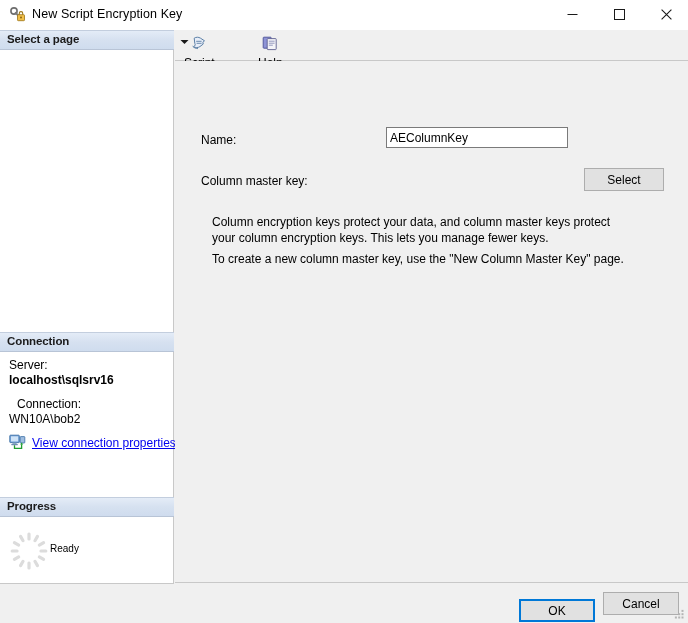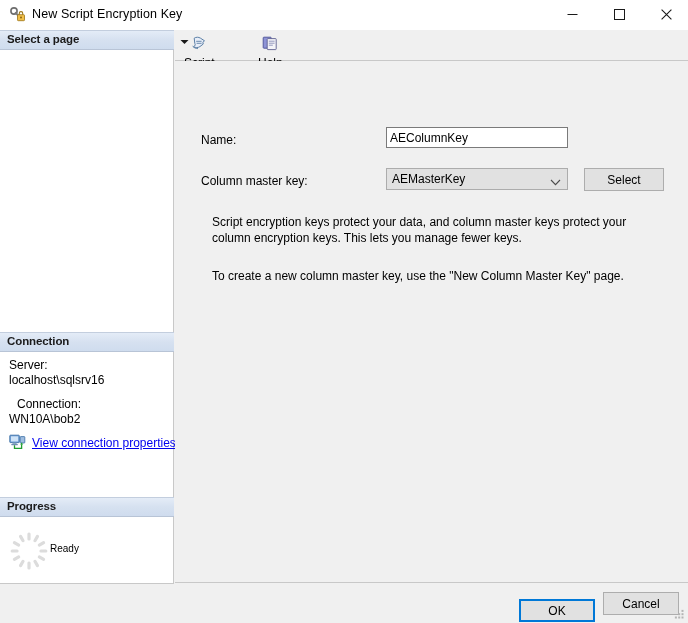--- a/index.html
+++ b/index.html
@@ -101,21 +101,21 @@
     width: 174px;
   }
   .conn-label {
     position: absolute;
     left: 9px;
     font-size: 12px;
     color: #000;
     white-space: nowrap;
   }
   #conn-server-label  { top: 6px; }
-  #conn-server-value  { top: 21px; }
+  #conn-server-value  { top: 21px; font-weight: bold; }
   #conn-user-label    { top: 45px; margin-left: 8px; }
   #conn-user-value    { top: 60px; }
 
   #conn-link-row {
     position: absolute;
     left: 9px; top: 82px;
     display: flex;
     align-items: center;
     gap: 6px;
   }
@@ -251,21 +251,21 @@
 
   .desc-para {
     position: absolute;
     left: 37px;
     width: 420px;
     font-size: 12px;
     color: #000;
     line-height: 16px;
   }
   #desc-1 { top: 153px; }
-  #desc-2 { top: 207px; }
+  #desc-2 { top: 190px; }
 
   
   #btn-ok {
     position: absolute;
     left: 519px; top: 562px;
     width: 76px;
     height: 23px;
     box-sizing: border-box;
     background: #e1e1e1;
     border: 2px solid #0078d7;
@@ -429,32 +429,24 @@
         <span class="tb-label">Help</span>
       </div>
     </div>
 
     <div id="formarea">
       <div class="field-label" id="label-name">Name:</div>
       <input id="input-name" type="text" value="AEColumnKey" style="">
 
       <div class="field-label" id="label-masterkey">Column master key:</div>
 
-      <div id="select-masterkey">
-        <span id="select-masterkey-text">AEMasterKey</span>
-        <span id="select-masterkey-arrow">
-          <svg width="11" height="7" viewBox="0 0 11 7">
-              <path d="M1 1 L5.5 5.6 L10 1" fill="none" stroke="#4a4a4a" stroke-width="1.1"></path>
-            </svg>
-        </span>
-      </div>
 
       <button id="btn-refresh">Select</button>
 
-      <div class="desc-para" id="desc-1">Script encryption keys protect your data, and column master keys protect your column encryption keys. This lets you manage fewer keys.</div>
+      <div class="desc-para" id="desc-1">Column encryption keys protect your data, and column master keys protect your column encryption keys. This lets you manage fewer keys.</div>
       <div class="desc-para" id="desc-2">To create a new column master key, use the "New Column Master Key" page.</div>
     </div>
   </div>
 
   <button id="btn-ok">OK</button>
   <button id="btn-cancel">Cancel</button>
 
   <span id="resize-grip">
     <svg width="12" height="12" viewBox="0 0 12 12">
       <g fill="#b4b4b4">

